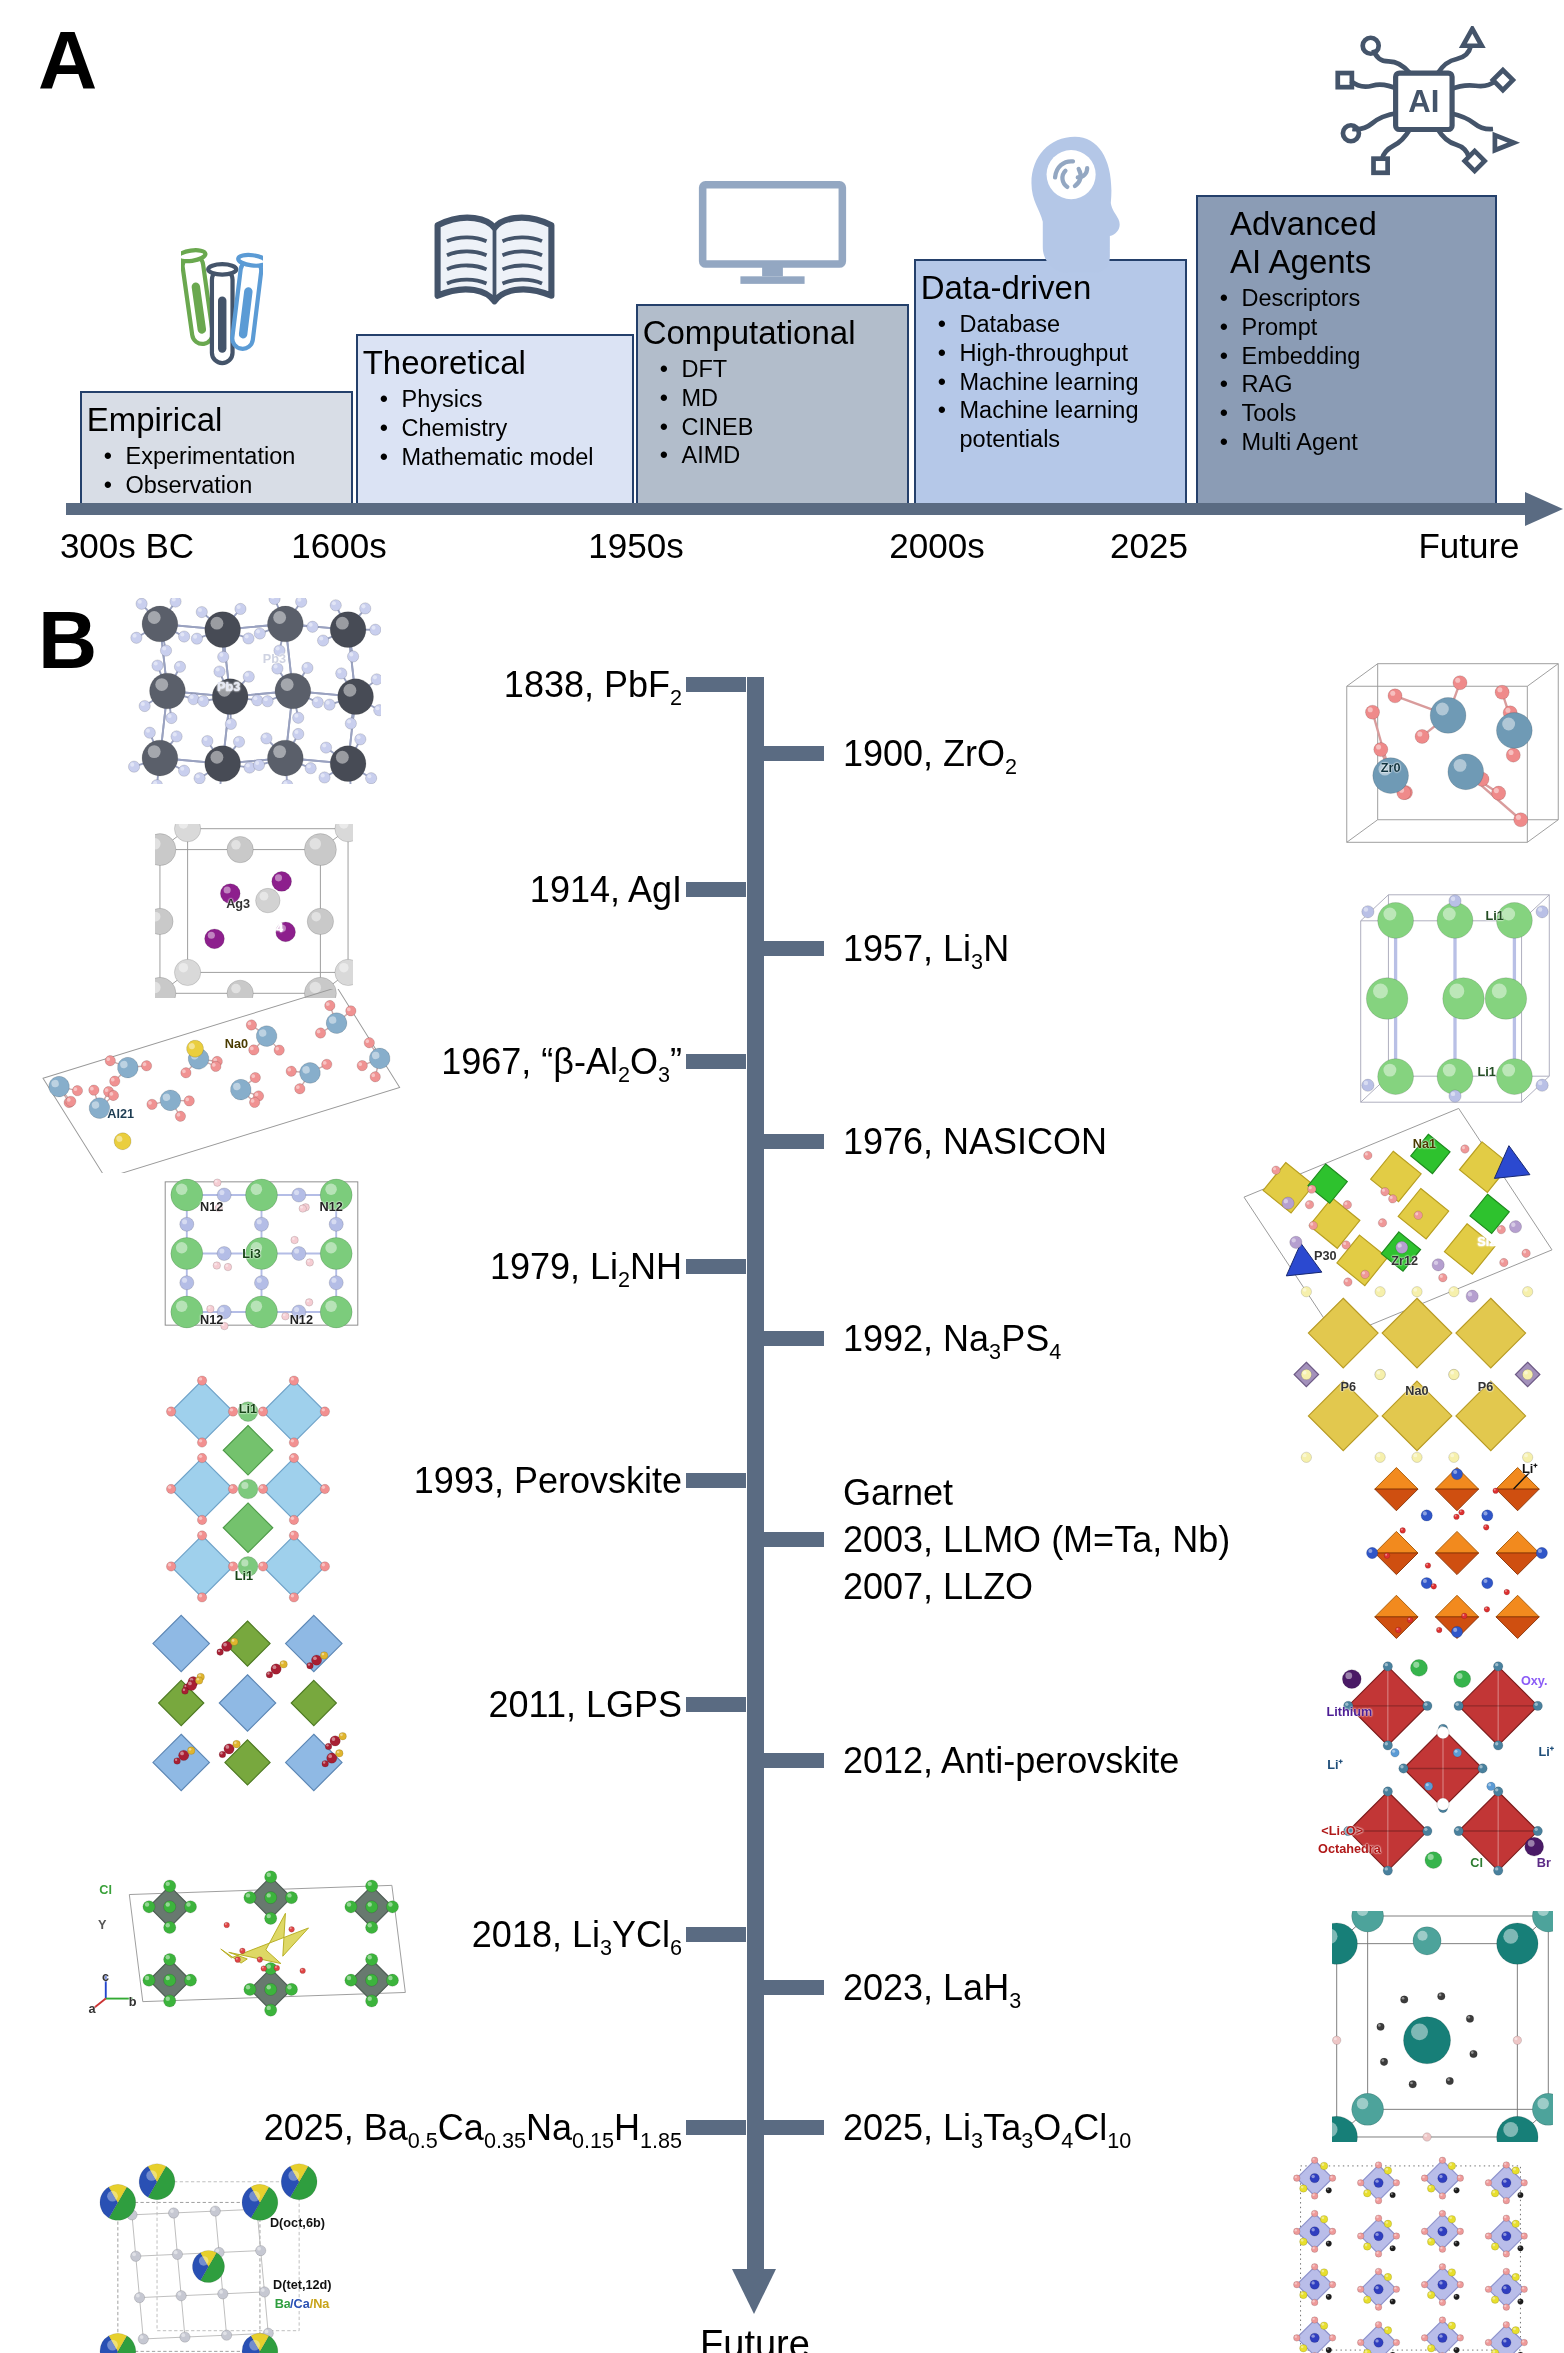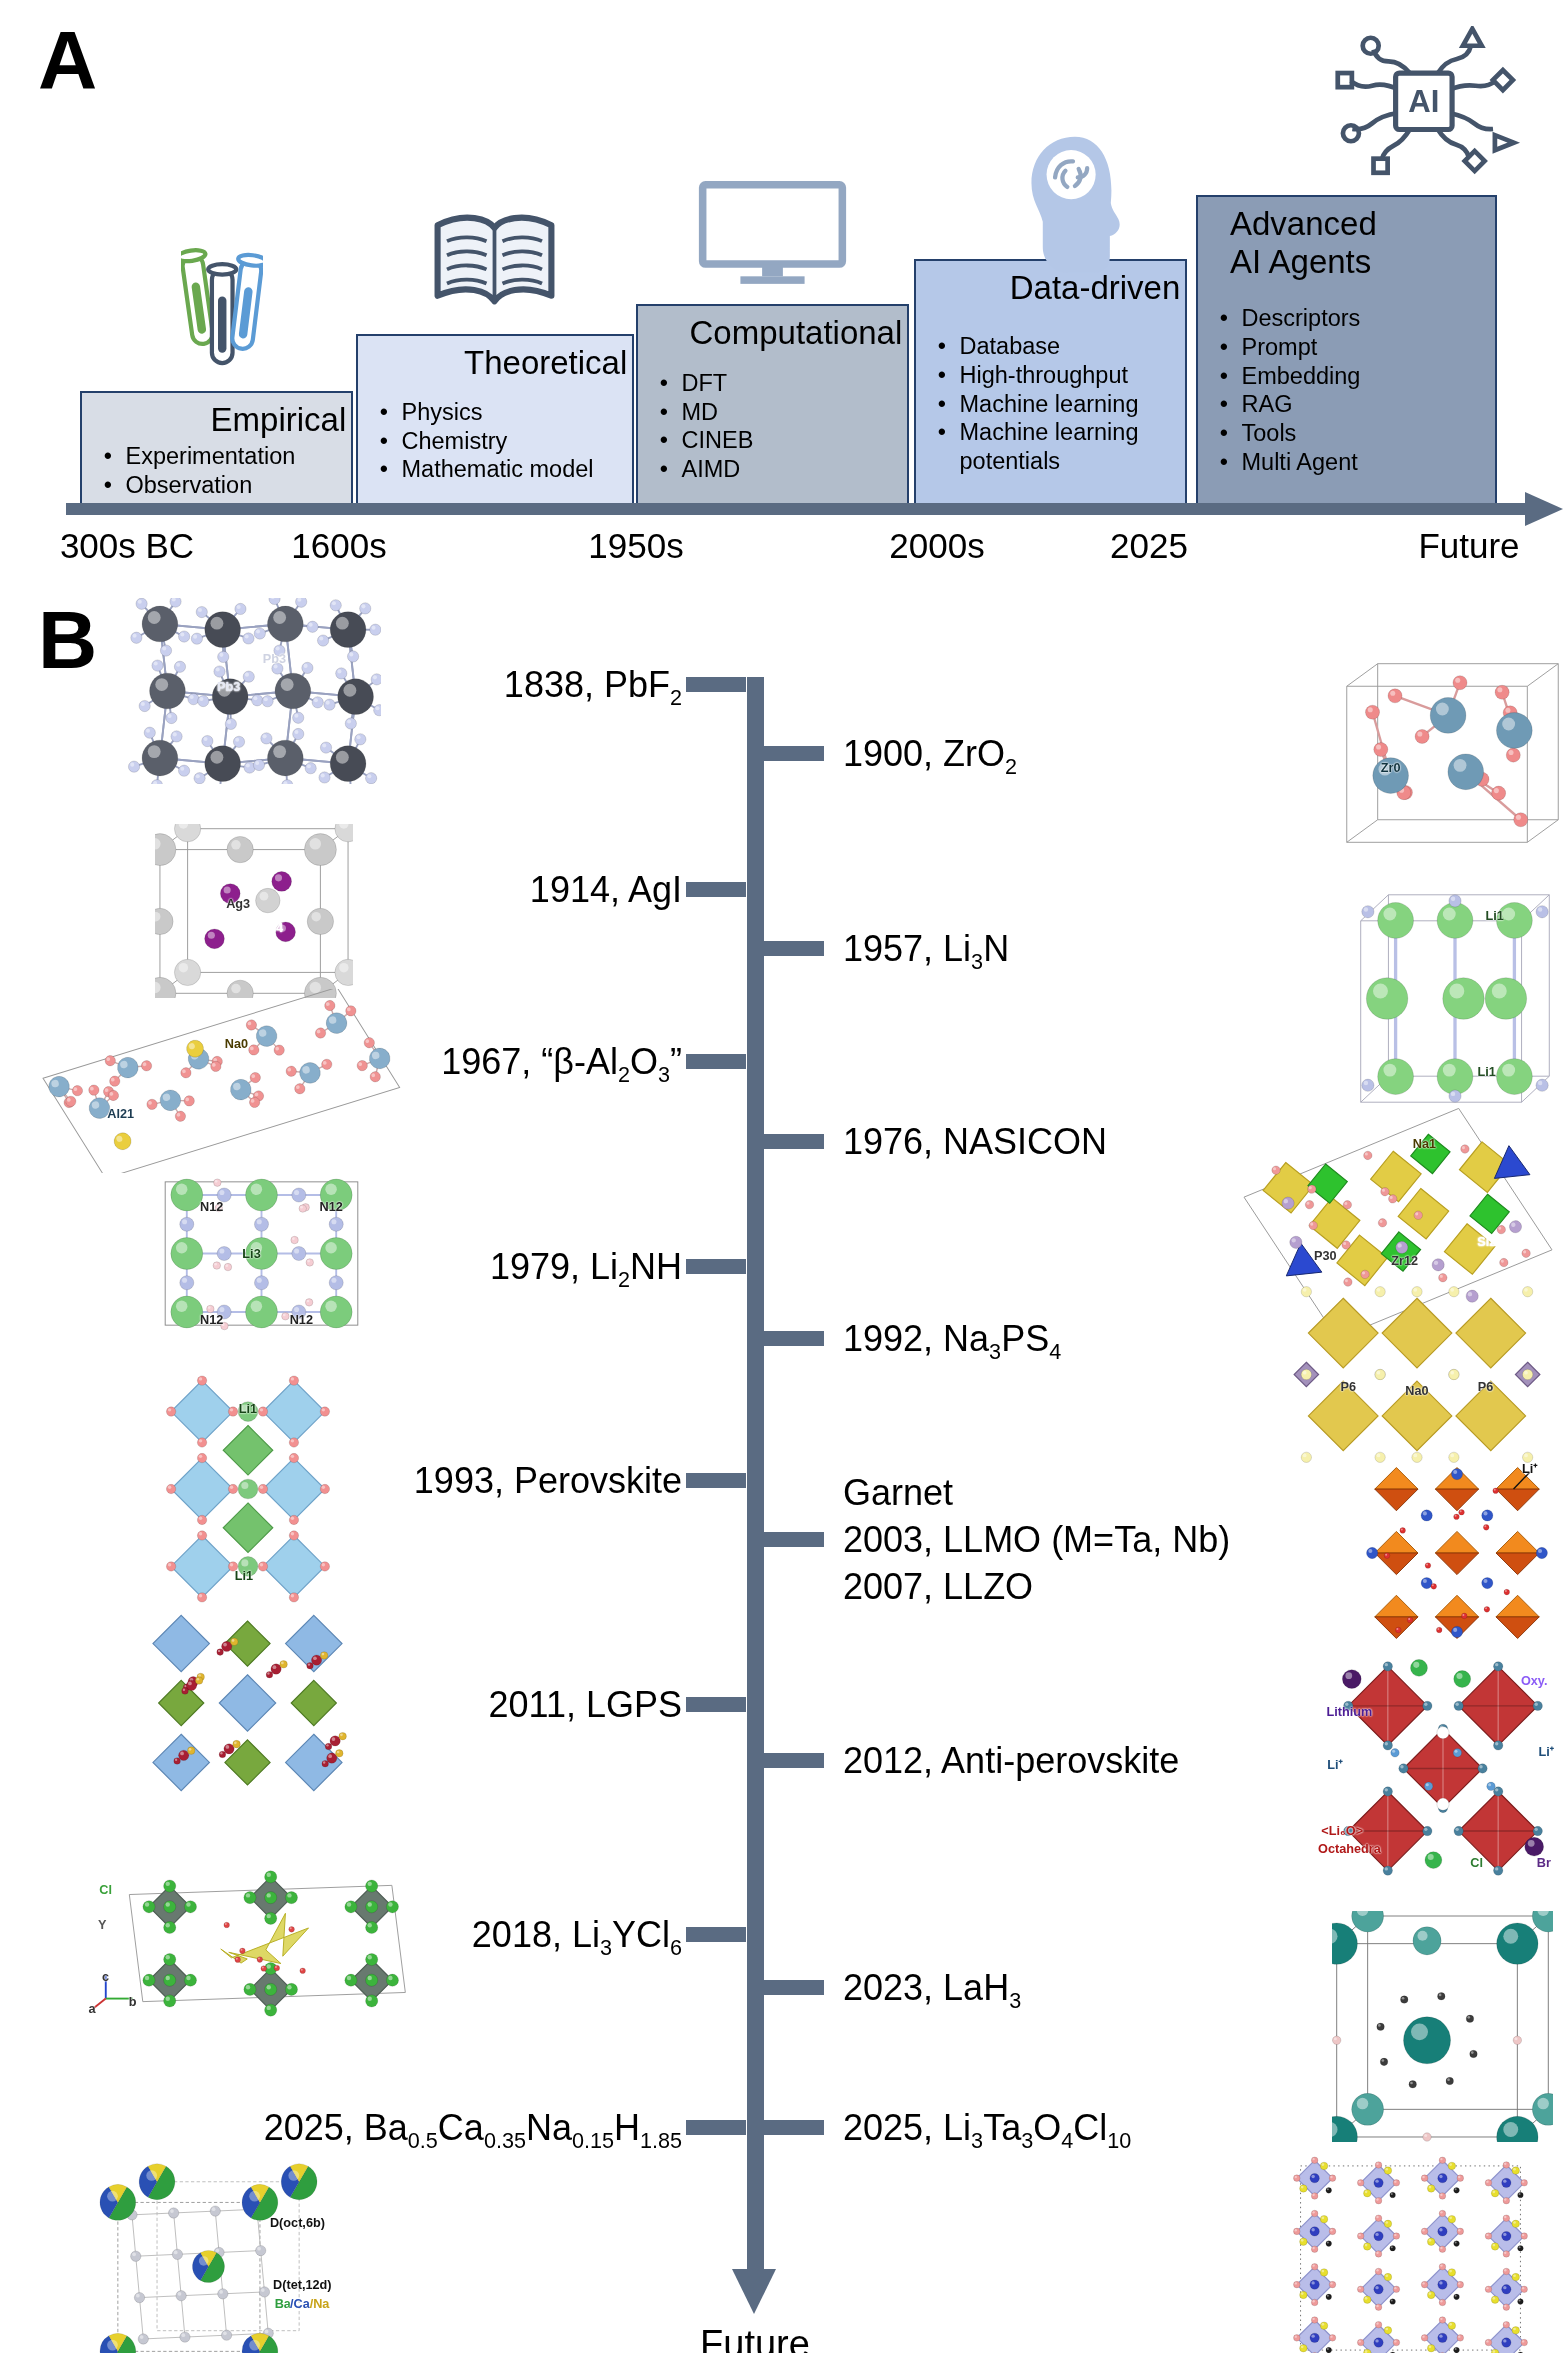--- a/index.html
+++ b/index.html
@@ -3,24 +3,24 @@
 <meta charset="utf-8">
 <style>
   html,body{margin:0;padding:0;background:#ffffff;}
   #canvas{position:relative;width:1564px;height:2367px;background:#fff;
           font-family:"Liberation Sans", sans-serif;overflow:hidden;color:#000;}
   .abs{position:absolute;}
   .plabel{position:absolute;font-size:82px;font-weight:bold;line-height:1;}
   
   .stage{position:absolute;box-sizing:border-box;border:2.8px solid #24406b;
          display:flex;flex-direction:column;}
-  .stage .title{font-size:33px;text-align:right;padding:7.5px 4.7px 0 4.7px;white-space:pre-line;}
+  .stage .title{font-size:33px;text-align:left;padding:7.5px 4.7px 0 4.7px;white-space:pre-line;}
   .stage.left-title .title{text-align:left;padding-left:32px;}
   .stage ul{list-style:none;margin:0;padding:3.8px 8.5px 6.6px 19px;flex:1;
-            display:flex;flex-direction:column;justify-content:center;}
+            display:flex;flex-direction:column;justify-content:flex-start;}
   .stage li{font-size:23.5px;line-height:1.22;position:relative;padding-left:24.5px;}
   .stage li::before{content:"\2022";position:absolute;left:2.8px;}
   .baseline{position:absolute;background:#5a6b82;}
   .axis-label{position:absolute;font-size:35px;transform:translateX(-50%);white-space:nowrap;}
   .icon{position:absolute;}
   
   .tline{position:absolute;background:#5a6b82;}
   .tick{position:absolute;height:15px;background:#5a6b82;}
   .entry-label{position:absolute;font-size:36px;white-space:nowrap;line-height:47px;}
   .entry-label.left{text-align:right;}

